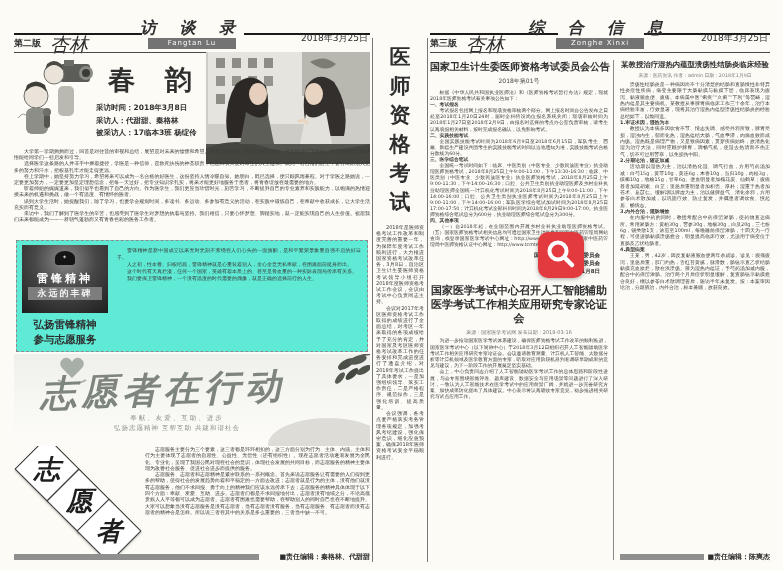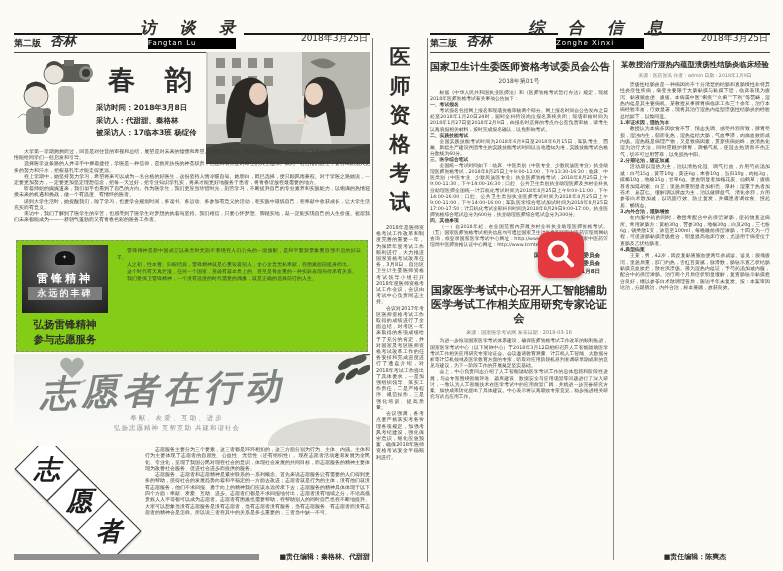--- a/index.html
+++ b/index.html
@@ -4,38 +4,38 @@
 <style>
   html,body{margin:0;padding:0;}
   body{width:783px;height:571px;background:#f6f5f0;font-family:"DejaVu Sans",sans-serif;color:#2e2e2e;position:relative;overflow:hidden;}
   #canvas{position:absolute;inset:0;background:#fcfbf6;}
 
   
   .pg-header{position:absolute;top:0;left:0;right:0;height:40px;}
   .rule-a{position:absolute;left:0;top:21px;width:128px;height:2px;background:#1a1a1a;}
   .rule-b{position:absolute;right:0;top:21px;width:126px;height:2px;background:#1a1a1a;}
   .edition{position:absolute;left:0;top:25px;font-size:9px;font-weight:bold;}
-  .masthead{position:absolute;left:36px;top:20px;font-family:"DejaVu Serif",serif;font-style:italic;font-weight:bold;font-size:13px;}
+  .masthead{position:absolute;left:36px;top:20px;font-family:"DejaVu Serif",serif;font-style:italic;font-weight:normal;font-size:19px;}
   .section-title{position:absolute;left:50%;transform:translateX(-50%);top:6px;font-family:"DejaVu Serif",serif;font-weight:bold;font-style:italic;font-size:16px;letter-spacing:9px;white-space:nowrap;}
-  .pinyin{position:absolute;left:50%;transform:translateX(-50%);top:26px;width:88px;height:11px;background:#000000;color:#fdfdfd;font-size:7px;line-height:11px;letter-spacing:1px;}
+  .pinyin{position:absolute;left:50%;transform:translateX(-50%);top:26px;width:88px;height:11px;background:#737373;color:#fdfdfd;font-size:7px;text-align:center;line-height:11px;letter-spacing:1px;}
   .hdate{position:absolute;right:2px;top:20px;font-size:9px;}
   .thin-rule{position:absolute;left:0;right:0;top:40px;height:1px;background:#4a4a4a;}
 
   .para{margin:0;text-indent:2em;}
   .sec-head{margin:0;font-weight:bold;text-indent:0;}
 
   
   .page-left{position:absolute;left:14px;top:12px;width:356px;height:552px;}
   .cartoon{position:absolute;left:0;top:46px;width:88px;height:84px;}
   .feat-title{position:absolute;left:86px;top:50px;width:110px;text-align:center;font-family:"DejaVu Serif",serif;font-weight:bold;font-size:27px;letter-spacing:10px;white-space:nowrap;}
   .meta{position:absolute;left:82px;top:90px;width:120px;}
   .meta-line{margin:0;font-size:7.5px;font-weight:bold;line-height:12.5px;white-space:nowrap;}
   .photo{position:absolute;right:0;top:40px;width:164px;height:112px;}
   .interview{position:absolute;left:0;top:136px;width:356px;height:90px;font-size:5px;line-height:6.2px;text-align:justify;color:#3b3b3b;overflow:hidden;}
-  .adbox{position:absolute;left:2px;top:228px;width:350px;height:110px;border:1px dashed #8a8a8a;background:#84cc16;}
+  .adbox{position:absolute;left:2px;top:228px;width:350px;height:110px;border:1px dashed #8a8a8a;background:#5eead4;}
   .poster{position:absolute;left:5px;top:4px;width:86px;height:68px;background:radial-gradient(circle at 50% 22%,#8a8a8a 0%,#474747 45%,#1e1e1e 100%);overflow:hidden;}
   .poster-cap{position:absolute;left:33px;top:6px;width:20px;height:14px;background:#151515;border-radius:50% 50% 20% 20%;}
   .poster-star{position:absolute;left:40px;top:8px;font-size:6px;color:#cfcfcf;}
   .poster-t1{position:absolute;left:0;right:0;top:26px;color:#fff;font-family:"DejaVu Serif",serif;font-weight:bold;font-size:11px;text-align:center;letter-spacing:3px;}
   .poster-t2{position:absolute;left:6px;right:6px;top:42px;color:#f2f2f2;background:#7d7d7d;font-family:"DejaVu Serif",serif;font-weight:bold;font-size:9px;text-align:center;letter-spacing:2px;}
   .ad-slogan{position:absolute;left:5px;top:76px;width:86px;font-weight:bold;font-size:10.5px;line-height:15px;text-align:center;font-family:"DejaVu Serif",serif;}
   .ad-text{position:absolute;left:100px;top:6px;right:6px;font-size:5px;line-height:7px;text-align:justify;color:#3b3b3b;overflow:hidden;height:98px;}
   .vol-banner{position:absolute;left:0;top:342px;width:356px;height:92px;background:linear-gradient(180deg,#efefec 0%,#f7f7f3 55%,#fdfcf8 100%);overflow:hidden;}
   .vol-title{position:absolute;left:26px;top:12px;font-family:"DejaVu Serif",serif;font-style:italic;font-weight:bold;font-size:36px;color:#7e847e;letter-spacing:5px;transform:rotate(-2deg);white-space:nowrap;}
   .vol-sub1{position:absolute;left:0;right:30px;top:60px;text-align:center;font-size:6.5px;color:#8d8d8d;letter-spacing:2px;}
@@ -66,21 +66,21 @@
   .signoff{margin-top:3px;padding-right:8px;text-align:right;}
   .signoff-line{margin:0;font-size:5.5px;line-height:8px;font-weight:bold;text-indent:0;}
   .sem-title{font-weight:bold;font-size:11px;line-height:14px;text-align:center;margin-top:9px;}
   .sem-src{text-align:center;font-size:5px;color:#787878;margin:3px 0 3px;}
   .sem-body{font-size:4.8px;line-height:6.2px;text-align:justify;color:#3b3b3b;overflow:hidden;max-height:140px;}
   .vline{position:absolute;left:183px;top:48px;bottom:4px;width:1px;background:#8a8a8a;}
   .colB{position:absolute;left:190px;top:48px;width:150px;height:502px;}
   .clin-title{font-weight:bold;font-size:7.4px;text-align:center;white-space:nowrap;}
   .clin-src{text-align:center;font-size:4.8px;color:#787878;margin:2px 0 3px;}
   .clin-body{font-size:4.9px;line-height:6.35px;text-align:justify;color:#3b3b3b;overflow:hidden;height:452px;}
-  .byline-row-b{position:absolute;left:0;bottom:0;width:150px;display:flex;align-items:center;gap:3px;flex-direction:column;}
+  .byline-row-b{position:absolute;left:0;bottom:0;width:150px;display:flex;align-items:center;gap:3px;}
 
   
   .search-fab{position:absolute;left:538px;top:232px;width:46px;height:46px;border-radius:10px;background:#e23a3f;box-shadow:0 1px 4px rgba(0,0,0,.35);cursor:pointer;}
 </style>
 </head>
 <body>
 
 <div id="canvas">
 
   <div class="page-left">

